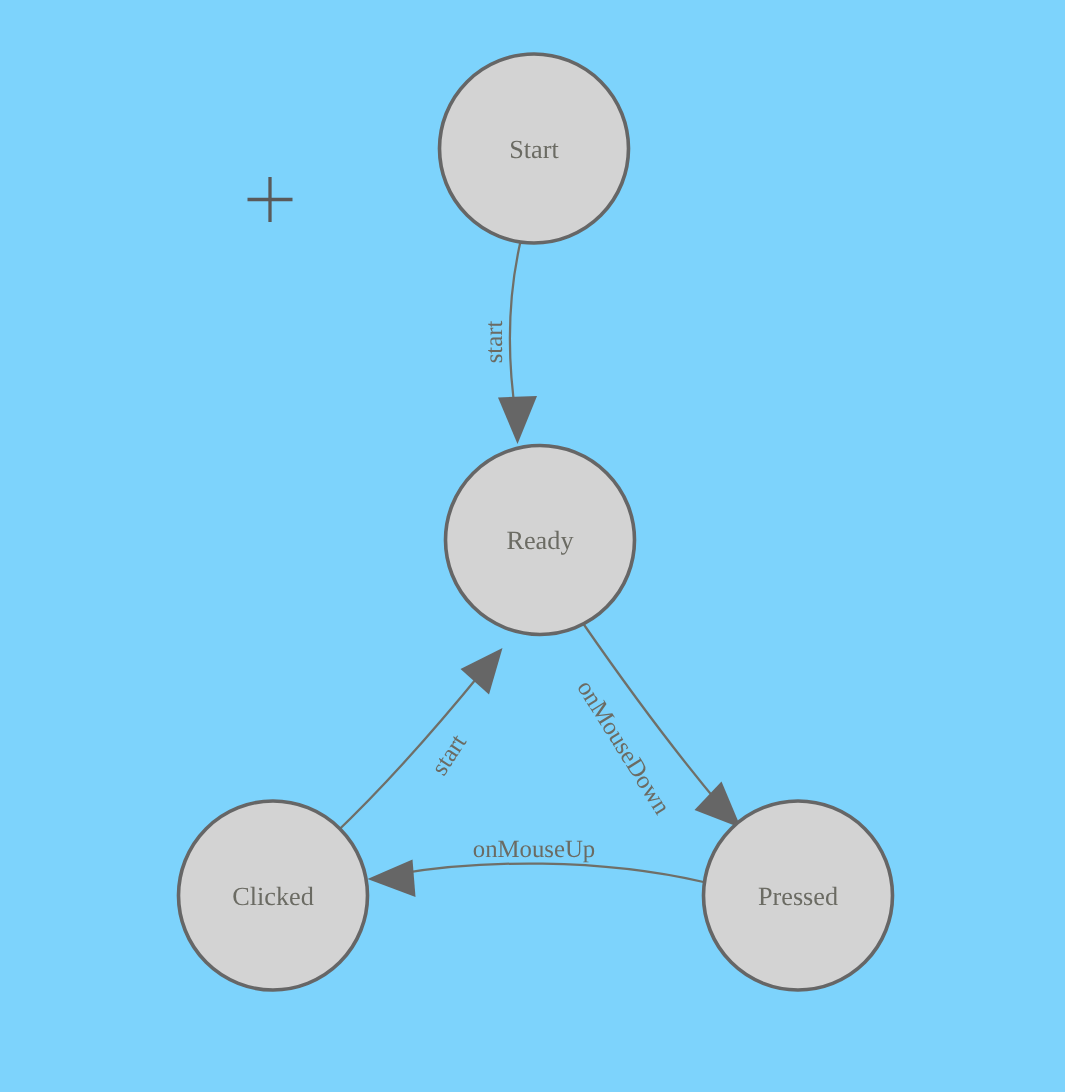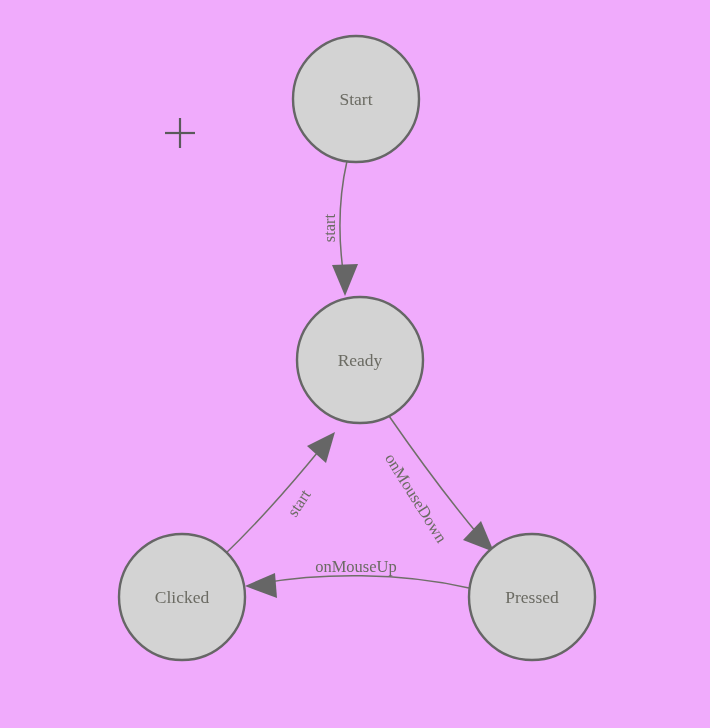--- a/index.html
+++ b/index.html
@@ -10,21 +10,21 @@
   body {
     width: 710px;
     height: 728px;
     overflow: hidden;
     font-family: "Liberation Serif", "DejaVu Serif", serif;
   }
   #diagram-canvas {
     position: relative;
     width: 710px;
     height: 728px;
-    background: #f0abfc;
+    background: #7dd3fc;
   }
   #diagram-svg {
     position: absolute;
     top: 0;
     left: 0;
     width: 710px;
     height: 728px;
     display: block;
   }
   .node-circle {

